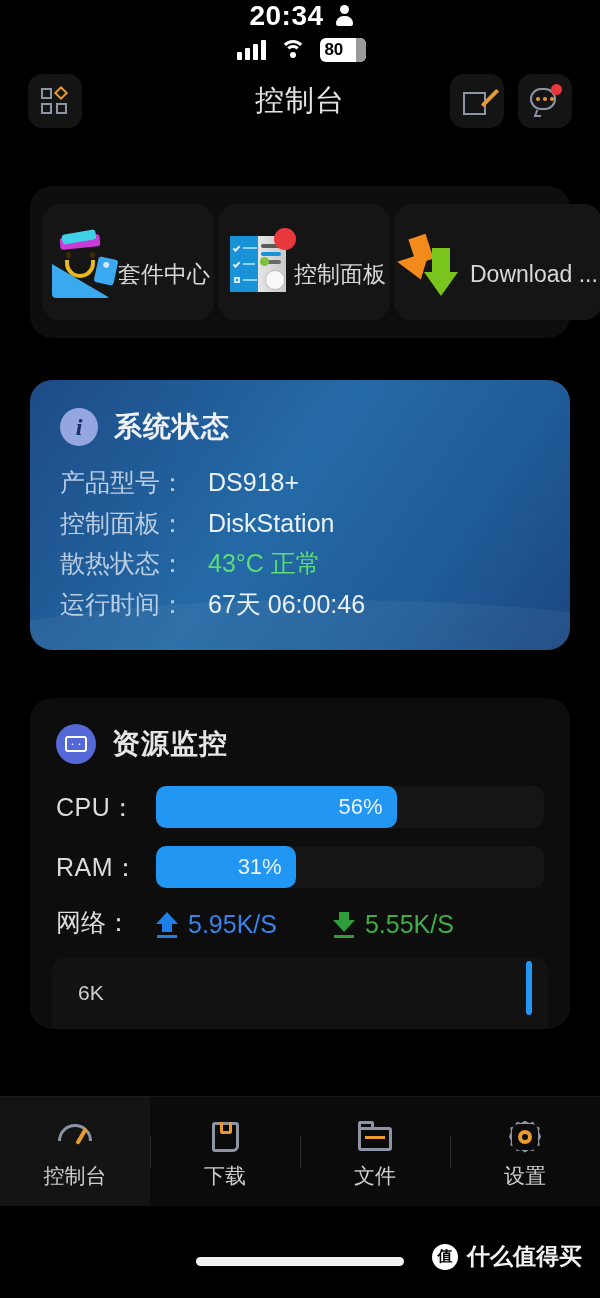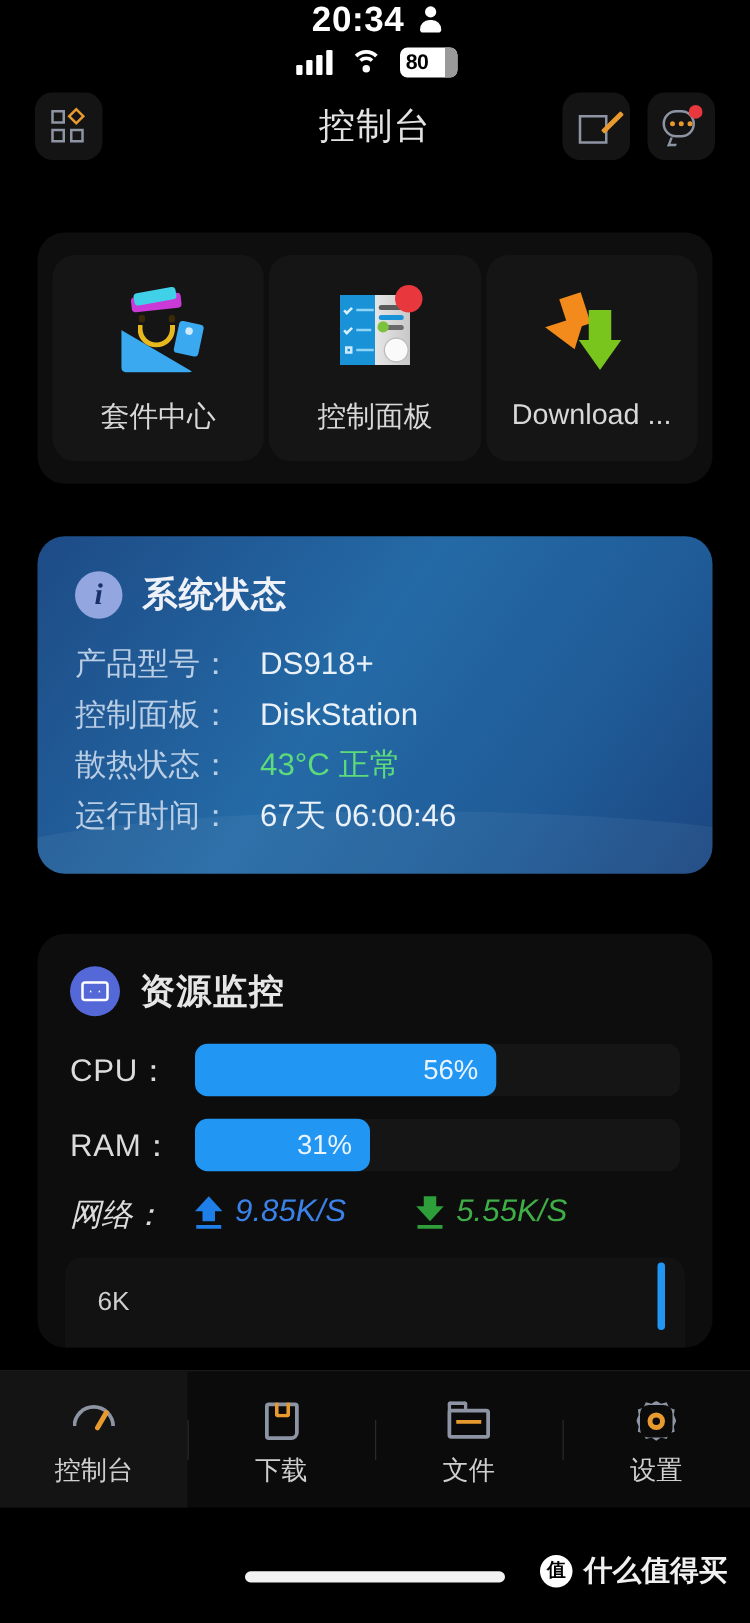--- a/index.html
+++ b/index.html
@@ -128,21 +128,21 @@
     box-shadow:0 3px 10px rgba(0,0,0,.8);
   }
 
   
   .shortcuts-wrap { margin-top:46px; }
   .shortcuts {
     display:flex; padding:18px 12px; gap:4px;
   }
   .shortcut {
     flex:1; border-radius:18px; background:#151515;
-    display:flex; flex-direction:column; align-items:center;
+    display:flex; flex-direction:row; align-items:center;
     padding:26px 4px 20px; position:relative;
   }
   .shortcut .label {
     margin-top:18px; font-size:23px; color:#d8d8d8;
     white-space:nowrap; overflow:hidden; text-overflow:ellipsis;
     max-width:100%;
   }
   .app-icon { width:72px; height:70px; position:relative; }
 
   
@@ -298,21 +298,21 @@
     flex:1; height:42px; border-radius:10px; background:#151515;
     position:relative;
   }
   .meter-fill {
     position:absolute; left:0; top:0; bottom:0; border-radius:10px;
     background:#2196f3; display:flex; align-items:center;
     justify-content:flex-end; padding-right:14px;
   }
   .meter-val { font-size:22px; color:#e9f4ff; }
 
-  .net-row { display:flex; align-items:flex-start; margin:16px 0 18px;font-style:italic; }
+  .net-row { display:flex; align-items:flex-end; margin:16px 0 18px; }
   .net-label { font-size:25px; color:#dcdcdc; width:100px; }
   .net-item { display:flex; align-items:center; gap:10px; margin-right:56px; }
   .net-val { font-size:25px; }
   .net-val.up { color:#3b82e8; }
   .net-val.down { color:#3fae46; }
   .arrow-up, .arrow-down { width:22px; height:26px; position:relative; }
   .arrow-up .head {
     position:absolute; left:0; top:0; width:0; height:0;
     border-left:11px solid transparent; border-right:11px solid transparent;
     border-bottom:12px solid #1f7fe8;
@@ -588,21 +588,21 @@
   </div>
 
   <div class="net-row">
     <span class="net-label">网络：</span>
     <span class="net-item">
       <span class="arrow-up">
         <span class="head"></span>
           <span class="stem"></span>
           <span class="base"></span>
       </span>
-      <span class="net-val up">9.85K/S</span>
+      <span class="net-val up">5.95K/S</span>
     </span>
     <span class="net-item">
       <span class="arrow-down">
         <span class="stem"></span>
           <span class="head"></span>
           <span class="base"></span>
       </span>
       <span class="net-val down">5.55K/S</span>
     </span>
   </div>

